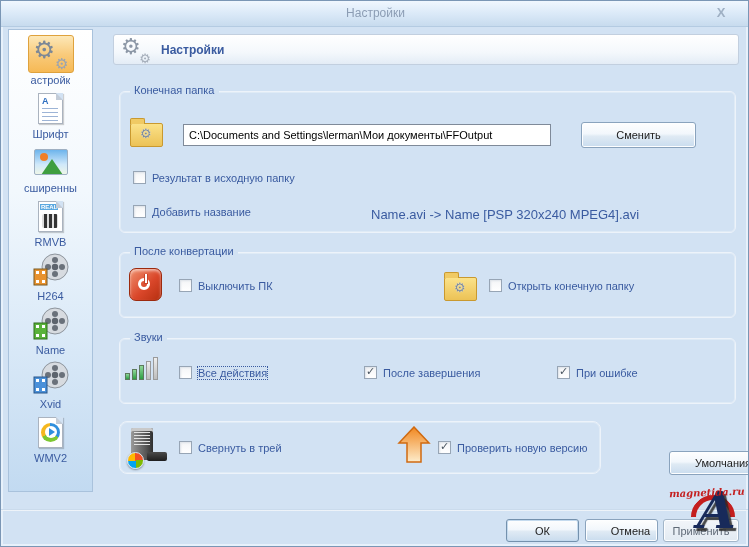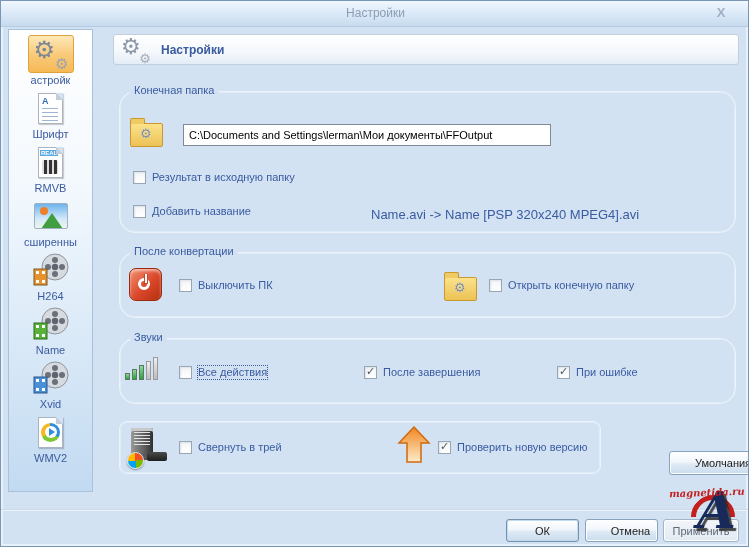--- a/index.html
+++ b/index.html
@@ -42,24 +42,24 @@
   .orb .inner{width:12px;height:12px;border-radius:50%;background:#fff;display:flex;align-items:center;justify-content:center;}
   .orb .tri{width:0;height:0;border-left:6px solid #2f8fdd;border-top:4px solid transparent;border-bottom:4px solid transparent;margin-left:2px;}
   
   .hdrbar{position:absolute;left:112px;top:33px;width:626px;height:31px;border:1px solid #c2cfdf;border-radius:3px;
     background:linear-gradient(#ffffff,#f4f8fc 60%,#e3ecf6);display:flex;align-items:center;}
   .hdr-gears{position:relative;width:30px;height:26px;margin-left:7px;}
   .hdr-gears .g1{position:absolute;left:0;top:-3px;font-size:22px;color:#8c97a6;}
   .hdr-gears .g2{position:absolute;right:0;bottom:-3px;font-size:13px;color:#a5aeba;}
   .hdr-title{font-size:12px;font-weight:bold;color:#3a5ba0;margin-left:10px;}
   
-  .group{position:absolute;border:1px solid #edf3fa;border-radius:16px;box-shadow:inset 0 0 0 1px rgba(255,255,255,.3);}
+  .group{position:absolute;border:1px solid #edf3fa;border-radius:6px;box-shadow:inset 0 0 0 1px rgba(255,255,255,.3);}
   .gtitle{position:absolute;top:-8px;left:10px;background:#d2e2f3;padding:0 4px;font-size:11px;color:#3a5ba0;white-space:nowrap;}
   
-  .cb{position:absolute;display:flex;gap:6px;font-size:11px;color:#3a5ba0;}
+  .cb{position:absolute;display:flex;align-items:center;gap:6px;font-size:11px;color:#3a5ba0;}
   .cb .box{width:13px;height:13px;flex:0 0 13px;border:1px solid #97a5b5;background:linear-gradient(#f4f5f7,#fff);
     box-shadow:inset 1px 1px 2px #dde2e8;display:flex;align-items:center;justify-content:center;}
   .cb .mark{display:none;color:#4a5560;font-size:11px;line-height:1;margin-top:-2px;}
   .cb[data-checked="true"] .mark{display:block;}
   .cb.focused .lbl{outline:1px dotted #3a5ba0;}
   .btn{position:absolute;border:1px solid #8aa3bd;border-radius:3px;font-size:11px;color:#222;
     background:linear-gradient(#fefefe,#f2f7fc 45%,#dfeaf4 55%,#c9dcee);
     display:flex;align-items:center;justify-content:center;box-shadow:inset 0 0 0 1px #fdfeff;}
   .btn.default{border-color:#7491ad;box-shadow:inset 0 0 0 1px #c4daee;}
   .btn.apply{color:#5f6a77;background:linear-gradient(#f2f5f9,#e2eaf2);border-color:#a3b6c9;}
@@ -124,35 +124,35 @@
       <div class="side-iconbox">
         <div class="doc">
             <span class="fa">A</span>
             <span class="lines"></span>
           </div>
       </div>
       <div class="side-label">Шрифт</div>
     </div>
     <div class="side-item">
       <div class="side-iconbox">
+        <div class="pic-icon">
+            <span class="sun"></span>
+            <span class="mnt"></span>
+          </div>
+      </div>
+      <div class="side-label">сширенны</div>
+    </div>
+    <div class="side-item">
+      <div class="side-iconbox">
         <div class="doc">
             <span class="real">REAL</span>
             <span class="clap"></span>
           </div>
       </div>
       <div class="side-label">RMVB</div>
-    </div>
-    <div class="side-item">
-      <div class="side-iconbox">
-        <div class="pic-icon">
-            <span class="sun"></span>
-            <span class="mnt"></span>
-          </div>
-      </div>
-      <div class="side-label">сширенны</div>
     </div>
     <div class="side-item">
       <div class="side-iconbox">
         <svg width="38" height="34" viewBox="0 0 38 34">
           <circle cx="23" cy="14" r="13" fill="#d7dbe0" stroke="#8d949c"></circle>
             <circle cx="23" cy="14" r="3.2" fill="#5d646d"></circle>
           <circle cx="23" cy="7" r="3" fill="#6a717a"></circle>
             <circle cx="23" cy="21" r="3" fill="#6a717a"></circle>
           <circle cx="16" cy="14" r="3" fill="#6a717a"></circle>
             <circle cx="30" cy="14" r="3" fill="#6a717a"></circle>
@@ -223,20 +223,23 @@
     <div class="hdr-title">Настройки</div>
   </div>
 
   <div class="group" style="left:118px;top:90px;width:617px;height:142px;">
     <span class="gtitle">Конечная папка</span>
   </div>
   <div class="folder" style="left:129px;top:122px;">
       <span class="emb">⚙</span>
     </div>
   <input class="path-input" readonly="" value="C:\Documents and Settings\lerman\Мои документы\FFOutput" style="">
+  <div class="btn" style="left:580px;top:121px;width:115px;height:26px;">
+    <span>Сменить</span>
+  </div>
   <div class="cb" style="left:132px;top:170px;" data-checked="false">
     <span class="box"></span>
     <span class="lbl">Результат в исходную папку</span>
   </div>
   <div class="cb" style="left:132px;top:204px;" data-checked="false">
     <span class="box"></span>
     <span class="lbl">Добавить название</span>
   </div>
   <div class="hint" style="left:370px;top:206px;">Name.avi -&gt; Name [PSP 320x240 MPEG4].avi</div>
 

